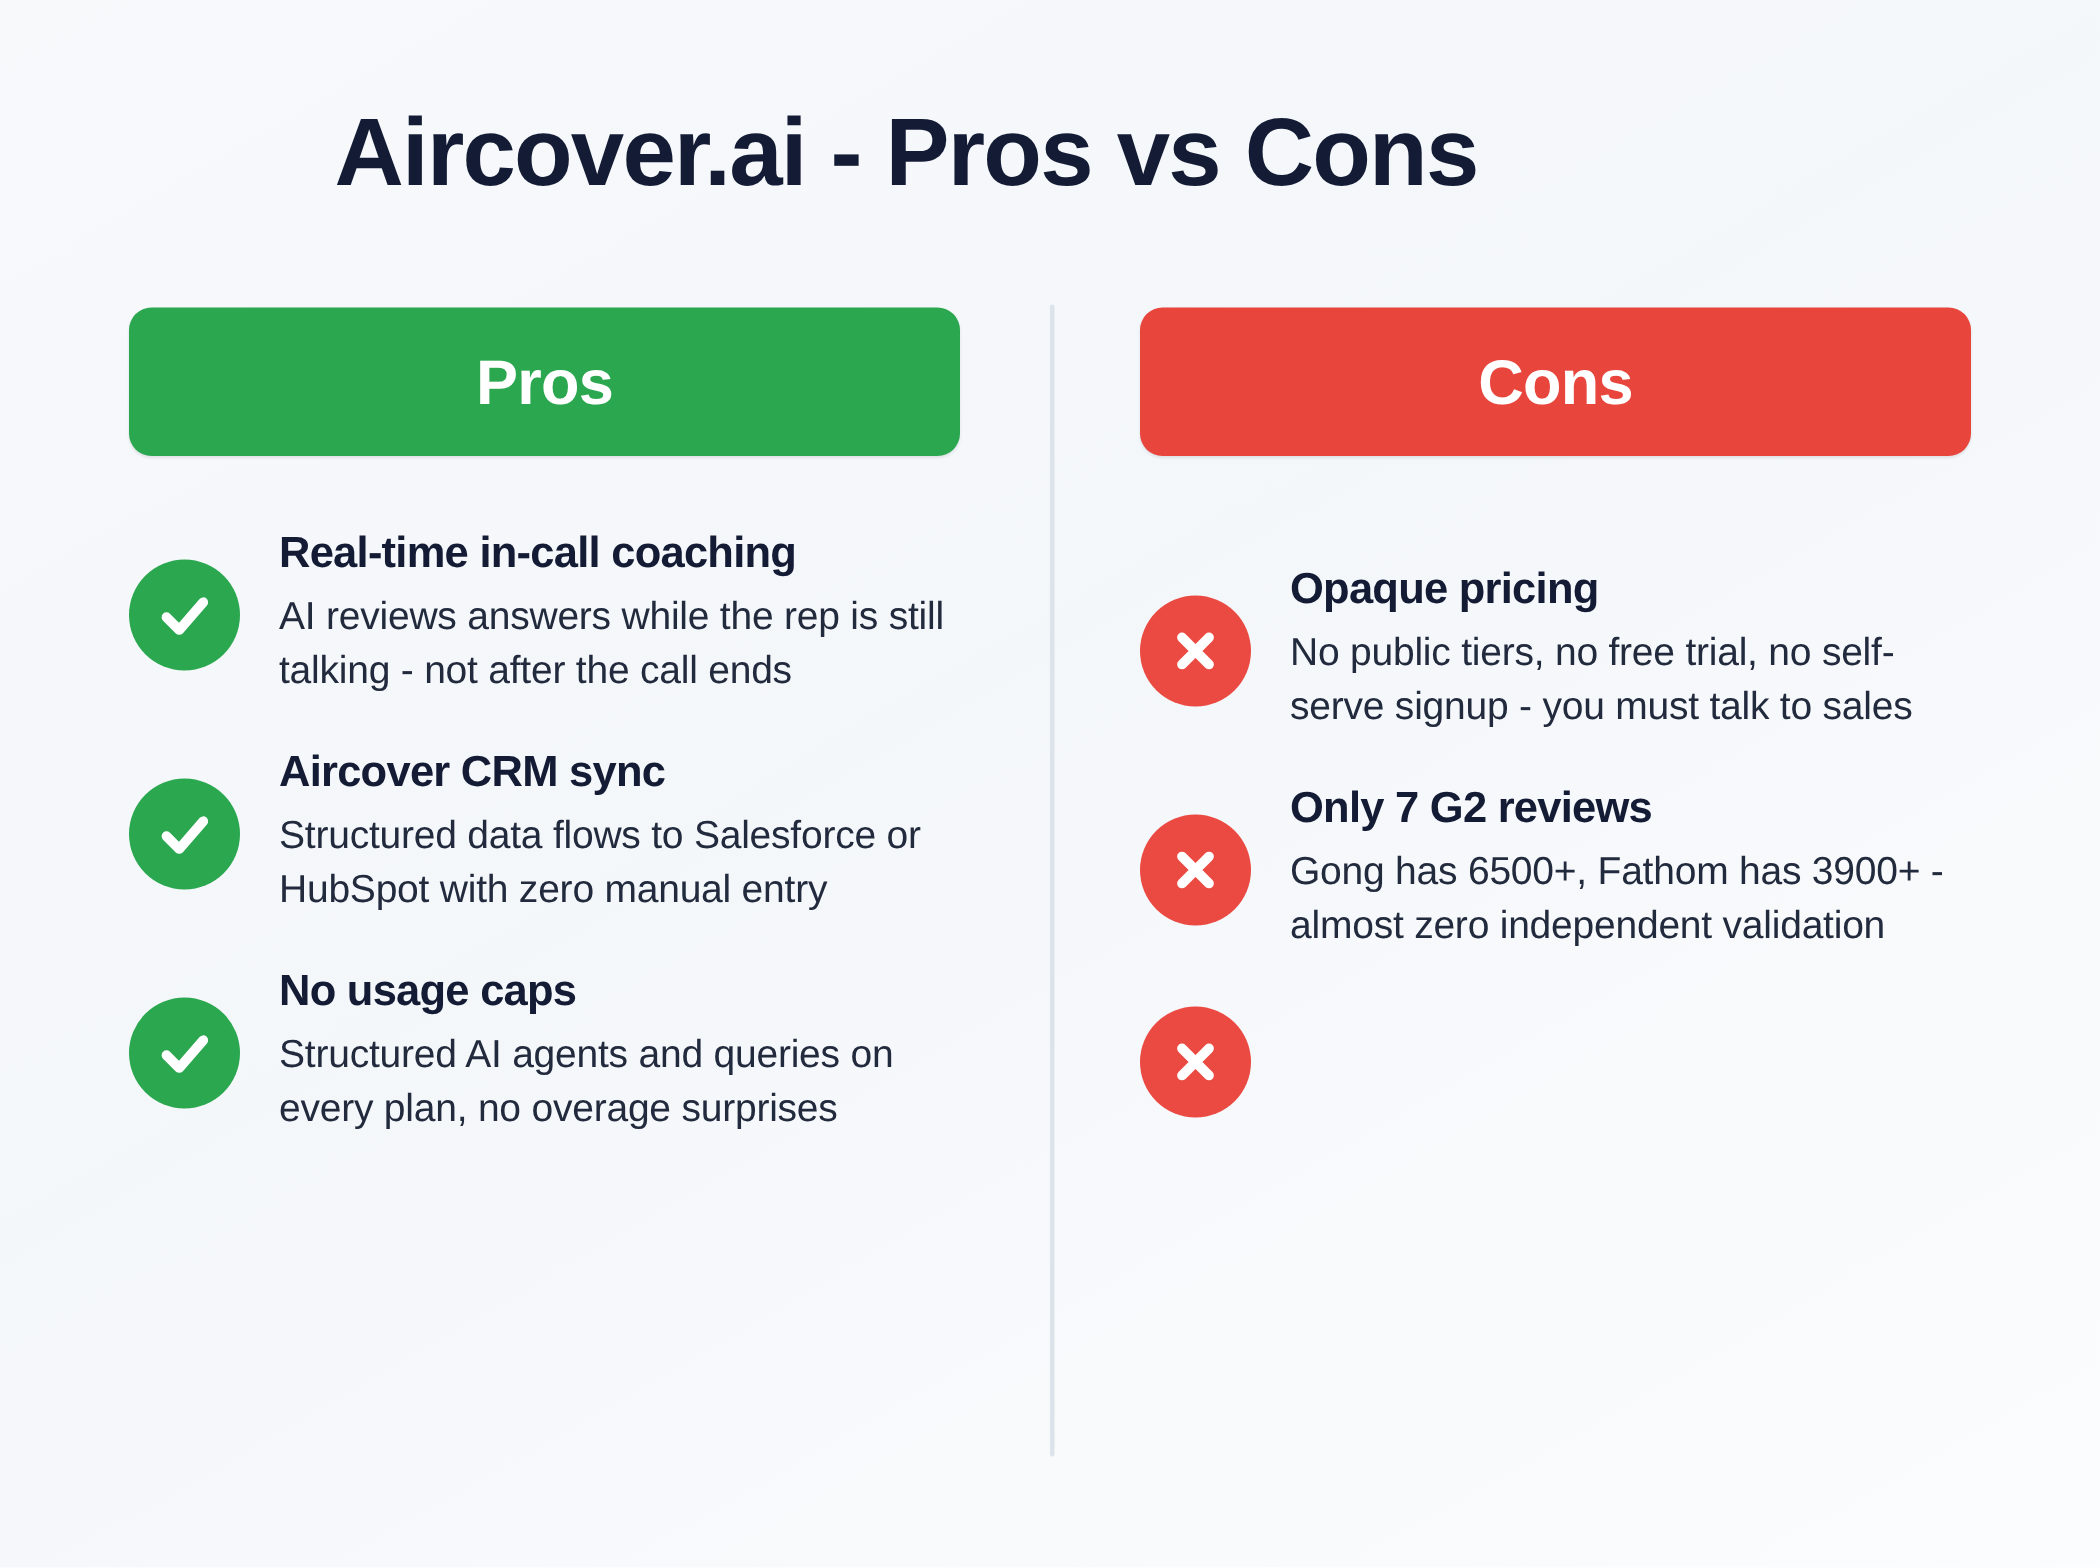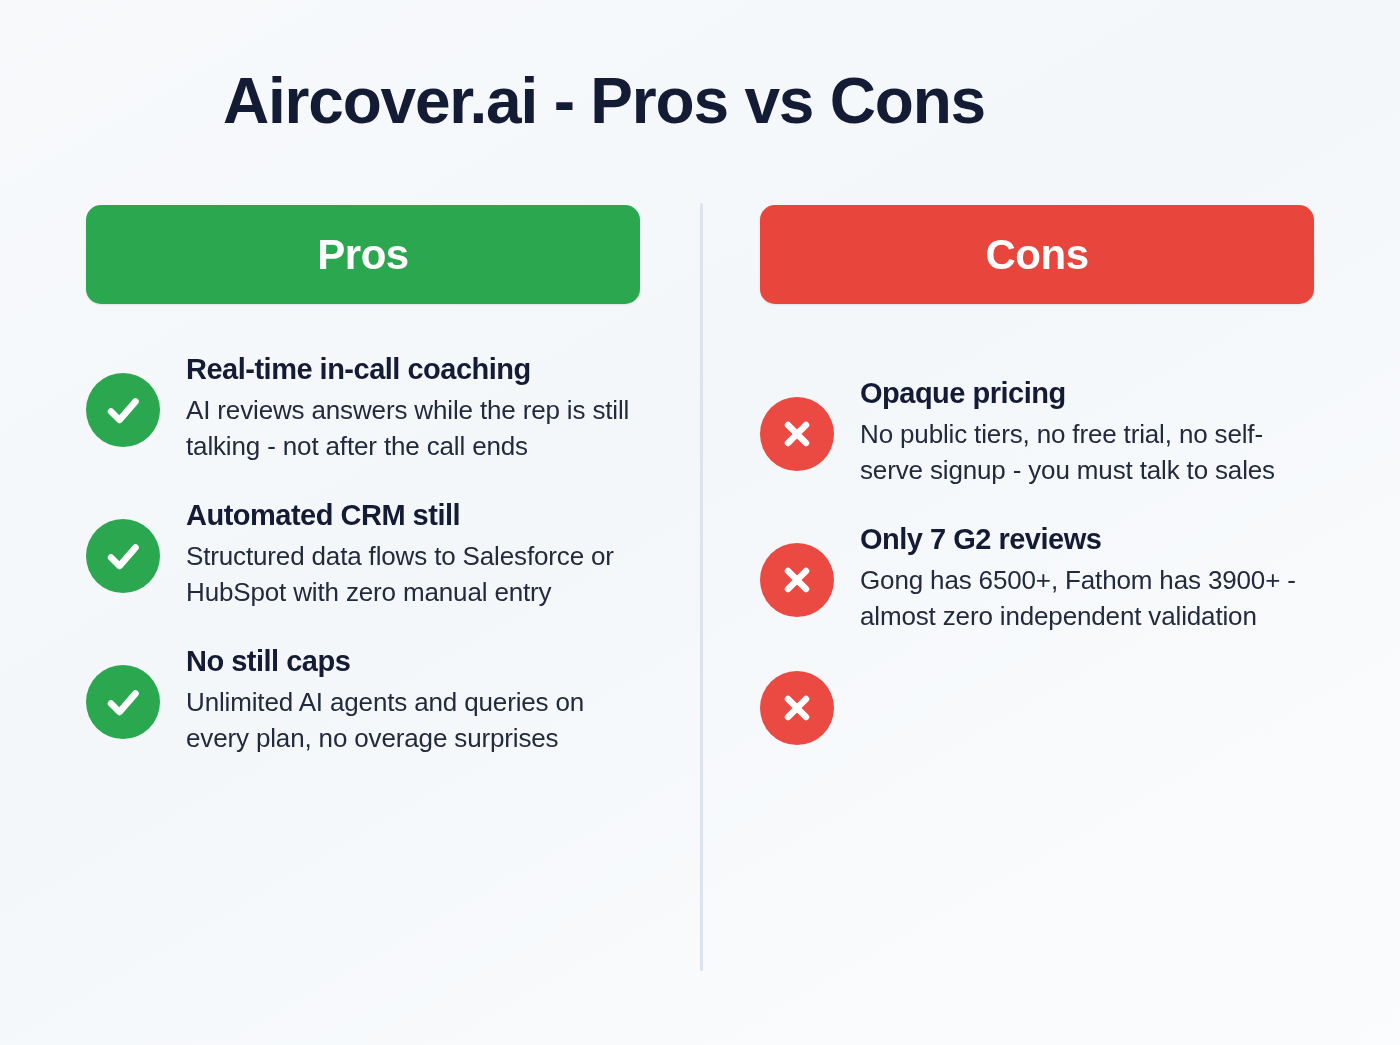--- a/index.html
+++ b/index.html
@@ -167,34 +167,34 @@
           </div>
         </div>
 
         <div class="item">
           <span class="badge check">
             <svg width="42" height="42" viewBox="0 0 42 42" aria-hidden="true">
               <path d="M9 22.5 L17.5 31 L33.5 12.5" fill="none" stroke="#ffffff" stroke-width="6.5" stroke-linecap="round" stroke-linejoin="round"></path>
             </svg>
           </span>
           <div class="item-body">
-            <div class="item-title">Automated CRM still</div>
+            <div class="item-title">Aircover CRM sync</div>
             <div class="item-desc">Structured data flows to Salesforce or HubSpot with zero manual entry</div>
           </div>
         </div>
 
         <div class="item">
           <span class="badge check">
             <svg width="42" height="42" viewBox="0 0 42 42" aria-hidden="true">
               <path d="M9 22.5 L17.5 31 L33.5 12.5" fill="none" stroke="#ffffff" stroke-width="6.5" stroke-linecap="round" stroke-linejoin="round"></path>
             </svg>
           </span>
           <div class="item-body">
-            <div class="item-title">No still caps</div>
-            <div class="item-desc">Unlimited AI agents and queries on every plan, no overage surprises</div>
+            <div class="item-title">No usage caps</div>
+            <div class="item-desc">Structured AI agents and queries on every plan, no overage surprises</div>
           </div>
         </div>
 
       </div>
     </div>
 
     <div class="column cons">
       <div class="col-header cons">
         <span class="col-header-label">Cons</span>
       </div>

